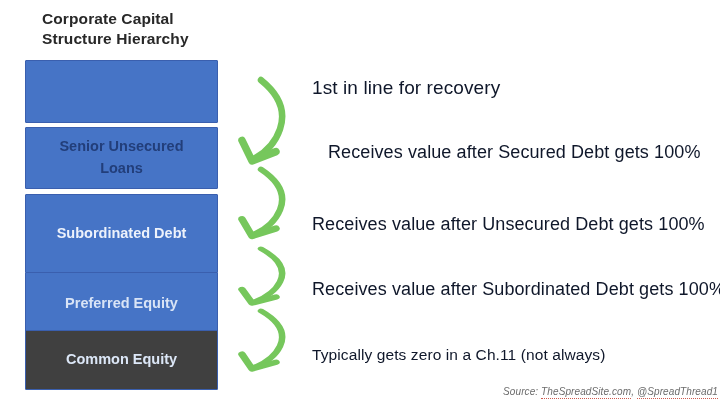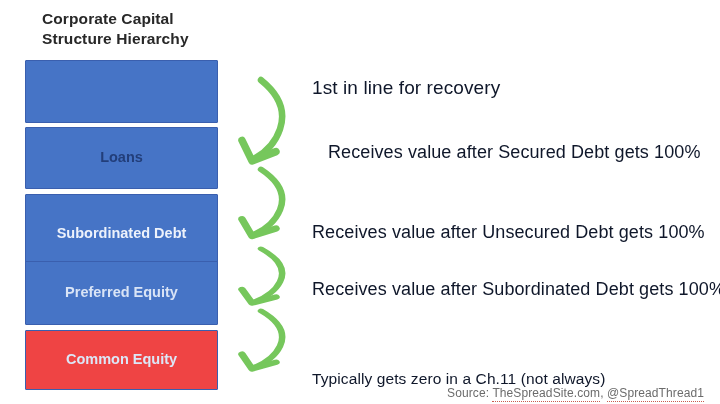--- a/index.html
+++ b/index.html
@@ -19,47 +19,48 @@
     text-align:center;font-weight:700;font-size:14.5px;line-height:1.5;
     border-radius:1px;
   }
   .box .box-line{display:block;}
   .arrow{position:absolute;left:237px;width:56px;}
   .note{
     position:absolute;left:312px;white-space:nowrap;
     color:#0f172a;font-weight:500;letter-spacing:.1px;
   }
   .source{
-    position:absolute;right:16px;top:386px;
-    font-size:12px;color:#6b6b6b;letter-spacing:.1px;white-space:nowrap;
+    position:absolute;right:2px;top:386px;
+    font-size:10px;color:#6b6b6b;letter-spacing:.1px;white-space:nowrap;font-style:italic;
   }
   .source .spellcheck{border-bottom:1px dotted #cc5a4e;padding-bottom:.5px;}
 </style>
 </head>
 <body>
 
 <div class="canvas">
   <div class="title">
     <div>Corporate Capital</div>
     <div>Structure Hierarchy</div>
   </div>
 
   <div id="stack">
       <div class="box" style="top: 60px; height: 63px; background: rgb(70, 116, 198); border: 1.5px solid rgb(58, 95, 174); color: rgb(34, 62, 122);">
       </div>
       <div class="box" style="top: 127px; height: 62px; background: rgb(70, 116, 198); border: 1.5px solid rgb(58, 95, 174); color: rgb(34, 62, 122);">
+        <span class="box-line">Senior Unsecured</span>
         <span class="box-line">Loans</span>
       </div>
       <div class="box" style="top: 194px; height: 79px; background: rgb(70, 116, 198); border: 1.5px solid rgb(58, 95, 174); color: rgb(237, 242, 251);">
         <span class="box-line">Subordinated Debt</span>
       </div>
-      <div class="box" style="top: 261px; height: 64px; background: rgb(70, 116, 198); border: 1.5px solid rgb(58, 95, 174); color: rgb(217, 228, 246);">
+      <div class="box" style="top: 272px; height: 64px; background: rgb(70, 116, 198); border: 1.5px solid rgb(58, 95, 174); color: rgb(217, 228, 246);">
         <span class="box-line">Preferred Equity</span>
       </div>
-      <div class="box" style="top: 330px; height: 60px; background: #ef4444; border: 1.5px solid rgb(58, 95, 174); color: rgb(220, 231, 247);">
+      <div class="box" style="top: 330px; height: 60px; background: #404040; border: 1.5px solid rgb(58, 95, 174); color: rgb(220, 231, 247);">
         <span class="box-line">Common Equity</span>
       </div>
     </div>
   <div id="arrows">
       <svg class="arrow" viewBox="0 0 56 90" preserveAspectRatio="none" style="top: 76px; height: 92px;">
         <path d="M 24 4 Q 52 26 43 52 Q 36 72 15 82" fill="none" stroke="#76C75C" stroke-width="6.5" stroke-linecap="round"></path>
         <path d="M 5 63 L 15 83 L 39 74" fill="none" stroke="#76C75C" stroke-width="7.5" stroke-linecap="round" stroke-linejoin="round"></path>
       </svg>
       <svg class="arrow" viewBox="0 0 56 90" preserveAspectRatio="none" style="top: 166px; height: 76px;">
         <path d="M 24 4 Q 52 26 43 52 Q 36 72 15 82" fill="none" stroke="#76C75C" stroke-width="6.5" stroke-linecap="round"></path>
@@ -70,21 +71,21 @@
         <path d="M 5 63 L 15 83 L 39 74" fill="none" stroke="#76C75C" stroke-width="7.5" stroke-linecap="round" stroke-linejoin="round"></path>
       </svg>
       <svg class="arrow" viewBox="0 0 56 90" preserveAspectRatio="none" style="top: 308px; height: 66px;">
         <path d="M 24 4 Q 52 26 43 52 Q 36 72 15 82" fill="none" stroke="#76C75C" stroke-width="6.5" stroke-linecap="round"></path>
         <path d="M 5 63 L 15 83 L 39 74" fill="none" stroke="#76C75C" stroke-width="7.5" stroke-linecap="round" stroke-linejoin="round"></path>
       </svg>
     </div>
   <div id="notes">
       <div class="note" style="top: 77px; font-size: 19px;">1st in line for recovery</div>
       <div class="note" style="top: 142px; font-size: 18px; margin-left: 16px;">Receives value after Secured Debt gets 100%</div>
-      <div class="note" style="top: 214px; font-size: 18px; margin-top: 8px;">Receives value after Unsecured Debt gets 100%</div>
+      <div class="note" style="top: 214px; font-size: 18px;">Receives value after Unsecured Debt gets 100%</div>
       <div class="note" style="top: 279px; font-size: 18px;">Receives value after Subordinated Debt gets 100%</div>
-      <div class="note" style="top: 346px; font-size: 15.5px; margin-top: 24px;">Typically gets zero in a Ch.11 (not always)</div>
+      <div class="note" style="top: 346px; font-size: 15.5px;">Typically gets zero in a Ch.11 (not always)</div>
     </div>
 
   <div class="source">
     <span>Source: </span><span class="spellcheck">TheSpreadSite.com</span><span>, </span><span class="spellcheck">@SpreadThread1</span>
   </div>
 </div>
 
 </body></html>

